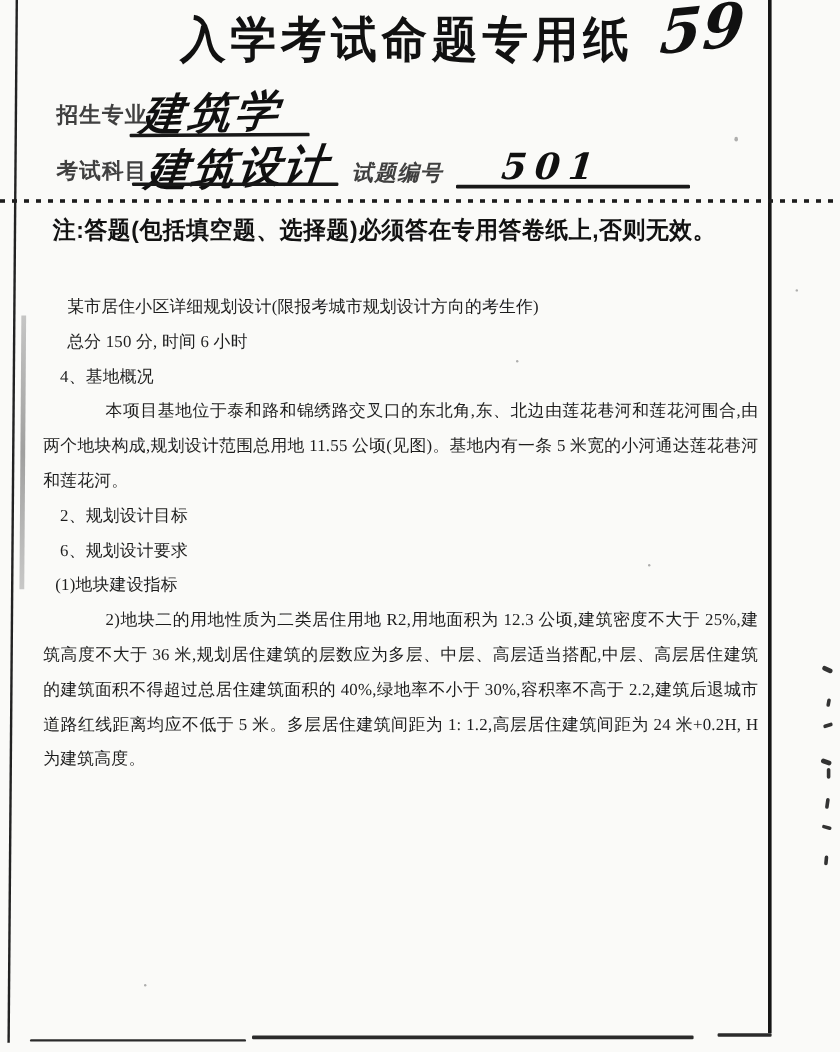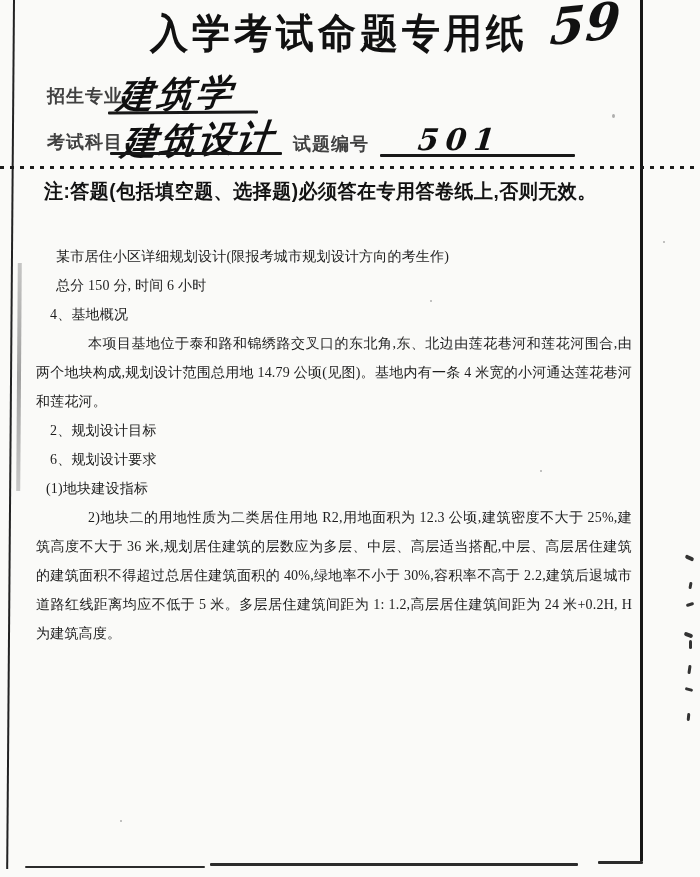--- a/index.html
+++ b/index.html
@@ -80,33 +80,33 @@
   <div class="corner-num">59</div>
 
   <div class="field-label" style="left:47px;top:84px;">招生专业</div>
   <div class="hw hw-major">建筑学</div>
   <div class="underline" style="left:108px;top:111px;width:150px;transform:rotate(-0.3deg);"></div>
 
   <div class="field-label" style="left:47px;top:130px;">考试科目</div>
   <div class="hw hw-subject">建筑设计</div>
   <div class="underline" style="left:110px;top:152px;width:172px;"></div>
 
-  <div class="field-label" style="left:293px;top:132px;">试题编号</div>
+  <div class="field-label" style="left:293px;top:132px;font-style:italic;">试题编号</div>
   <div class="hw hw-examno">501</div>
   <div class="underline" style="left:380px;top:154px;width:195px;"></div>
 
   <div class="dotted-sep"></div>
 
   <div class="notice">注:答题(包括填空题、选择题)必须答在专用答卷纸上,否则无效。</div>
 
   <div class="body-text">
     <p class="p-intro">某市居住小区详细规划设计(限报考城市规划设计方向的考生作)</p>
     <p class="p-intro">总分 150 分, 时间 6 小时</p>
     <p class="p-head">4、基地概况</p>
-    <p class="p-para">本项目基地位于泰和路和锦绣路交叉口的东北角,东、北边由莲花巷河和莲花河围合,由两个地块构成,规划设计范围总用地 14.79 公顷(见图)。基地内有一条 4 米宽的小河通达莲花巷河和莲花河。</p>
+    <p class="p-para">本项目基地位于泰和路和锦绣路交叉口的东北角,东、北边由莲花巷河和莲花河围合,由两个地块构成,规划设计范围总用地 11.55 公顷(见图)。基地内有一条 5 米宽的小河通达莲花巷河和莲花河。</p>
     <p class="p-head">2、规划设计目标</p>
     <p class="p-head">6、规划设计要求</p>
     <p class="p-subhead">(1)地块建设指标</p>
     <p class="p-para">2)地块二的用地性质为二类居住用地 R2,用地面积为 12.3 公顷,建筑密度不大于 25%,建筑高度不大于 36 米,规划居住建筑的层数应为多层、中层、高层适当搭配,中层、高层居住建筑的建筑面积不得超过总居住建筑面积的 40%,绿地率不小于 30%,容积率不高于 2.2,建筑后退城市道路红线距离均应不低于 5 米。多层居住建筑间距为 1: 1.2,高层居住建筑间距为 24 米+0.2H, H 为建筑高度。</p>
   </div>
 
   <div class="edge-mark" style="left:685px;top:556px;width:9px;height:4px;transform:rotate(25deg);"></div>
   <div class="edge-mark" style="left:689px;top:582px;width:3px;height:7px;transform:rotate(10deg);"></div>
   <div class="edge-mark" style="left:686px;top:603px;width:8px;height:3px;transform:rotate(-18deg);"></div>
   <div class="edge-mark" style="left:684px;top:633px;width:9px;height:4px;transform:rotate(20deg);"></div>

